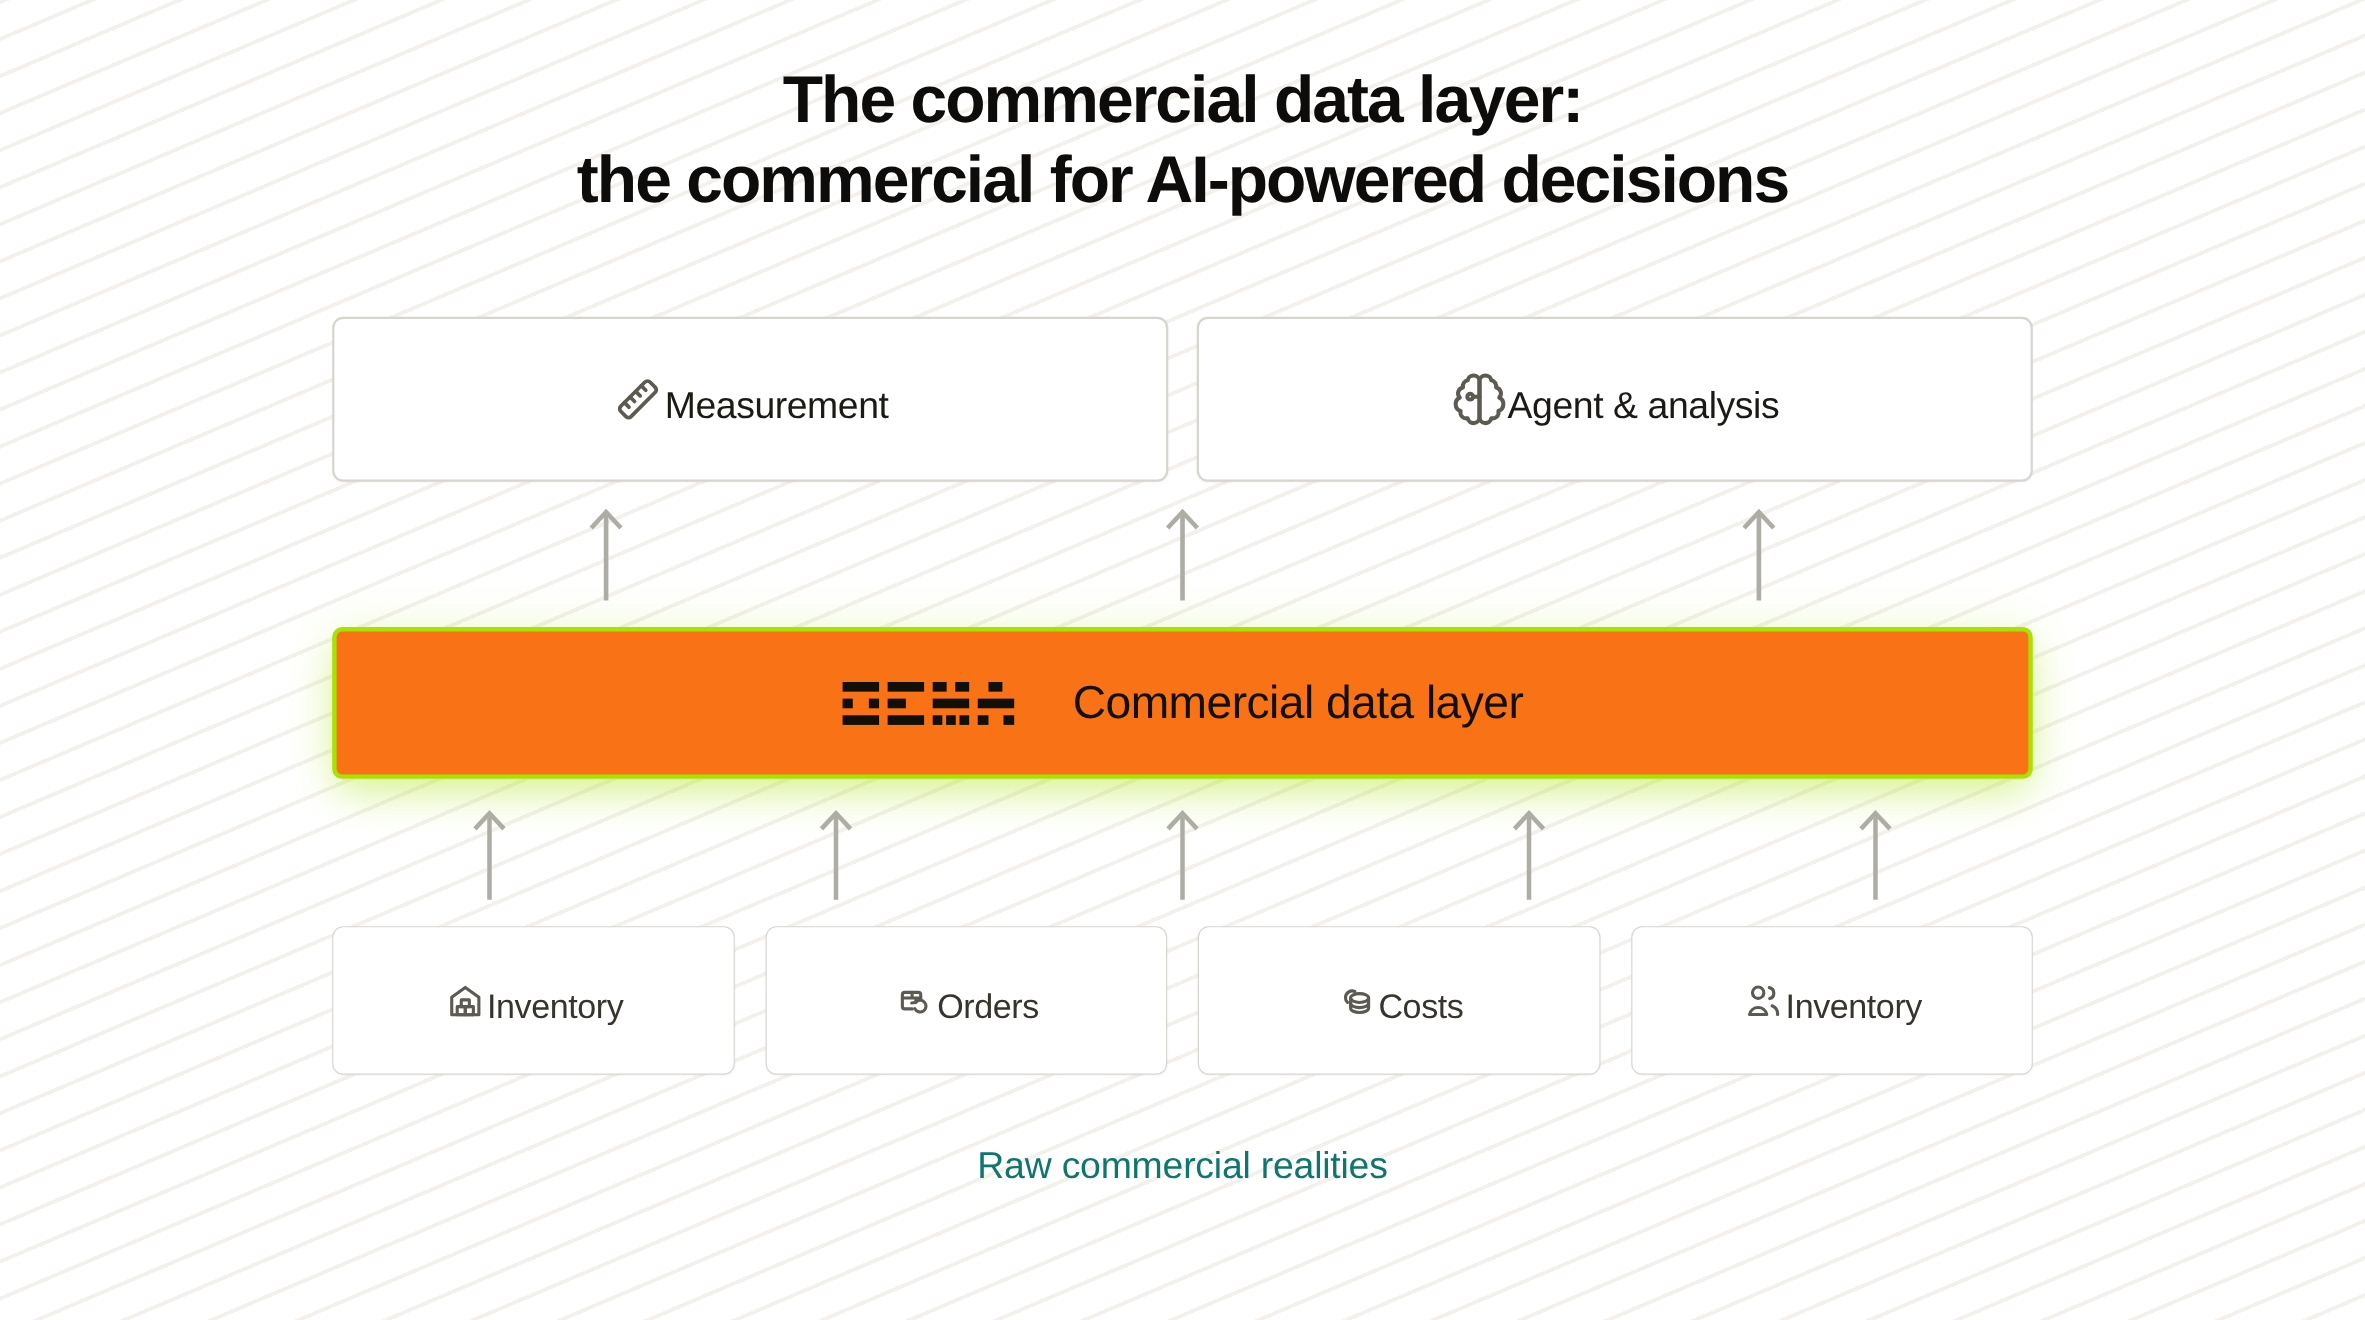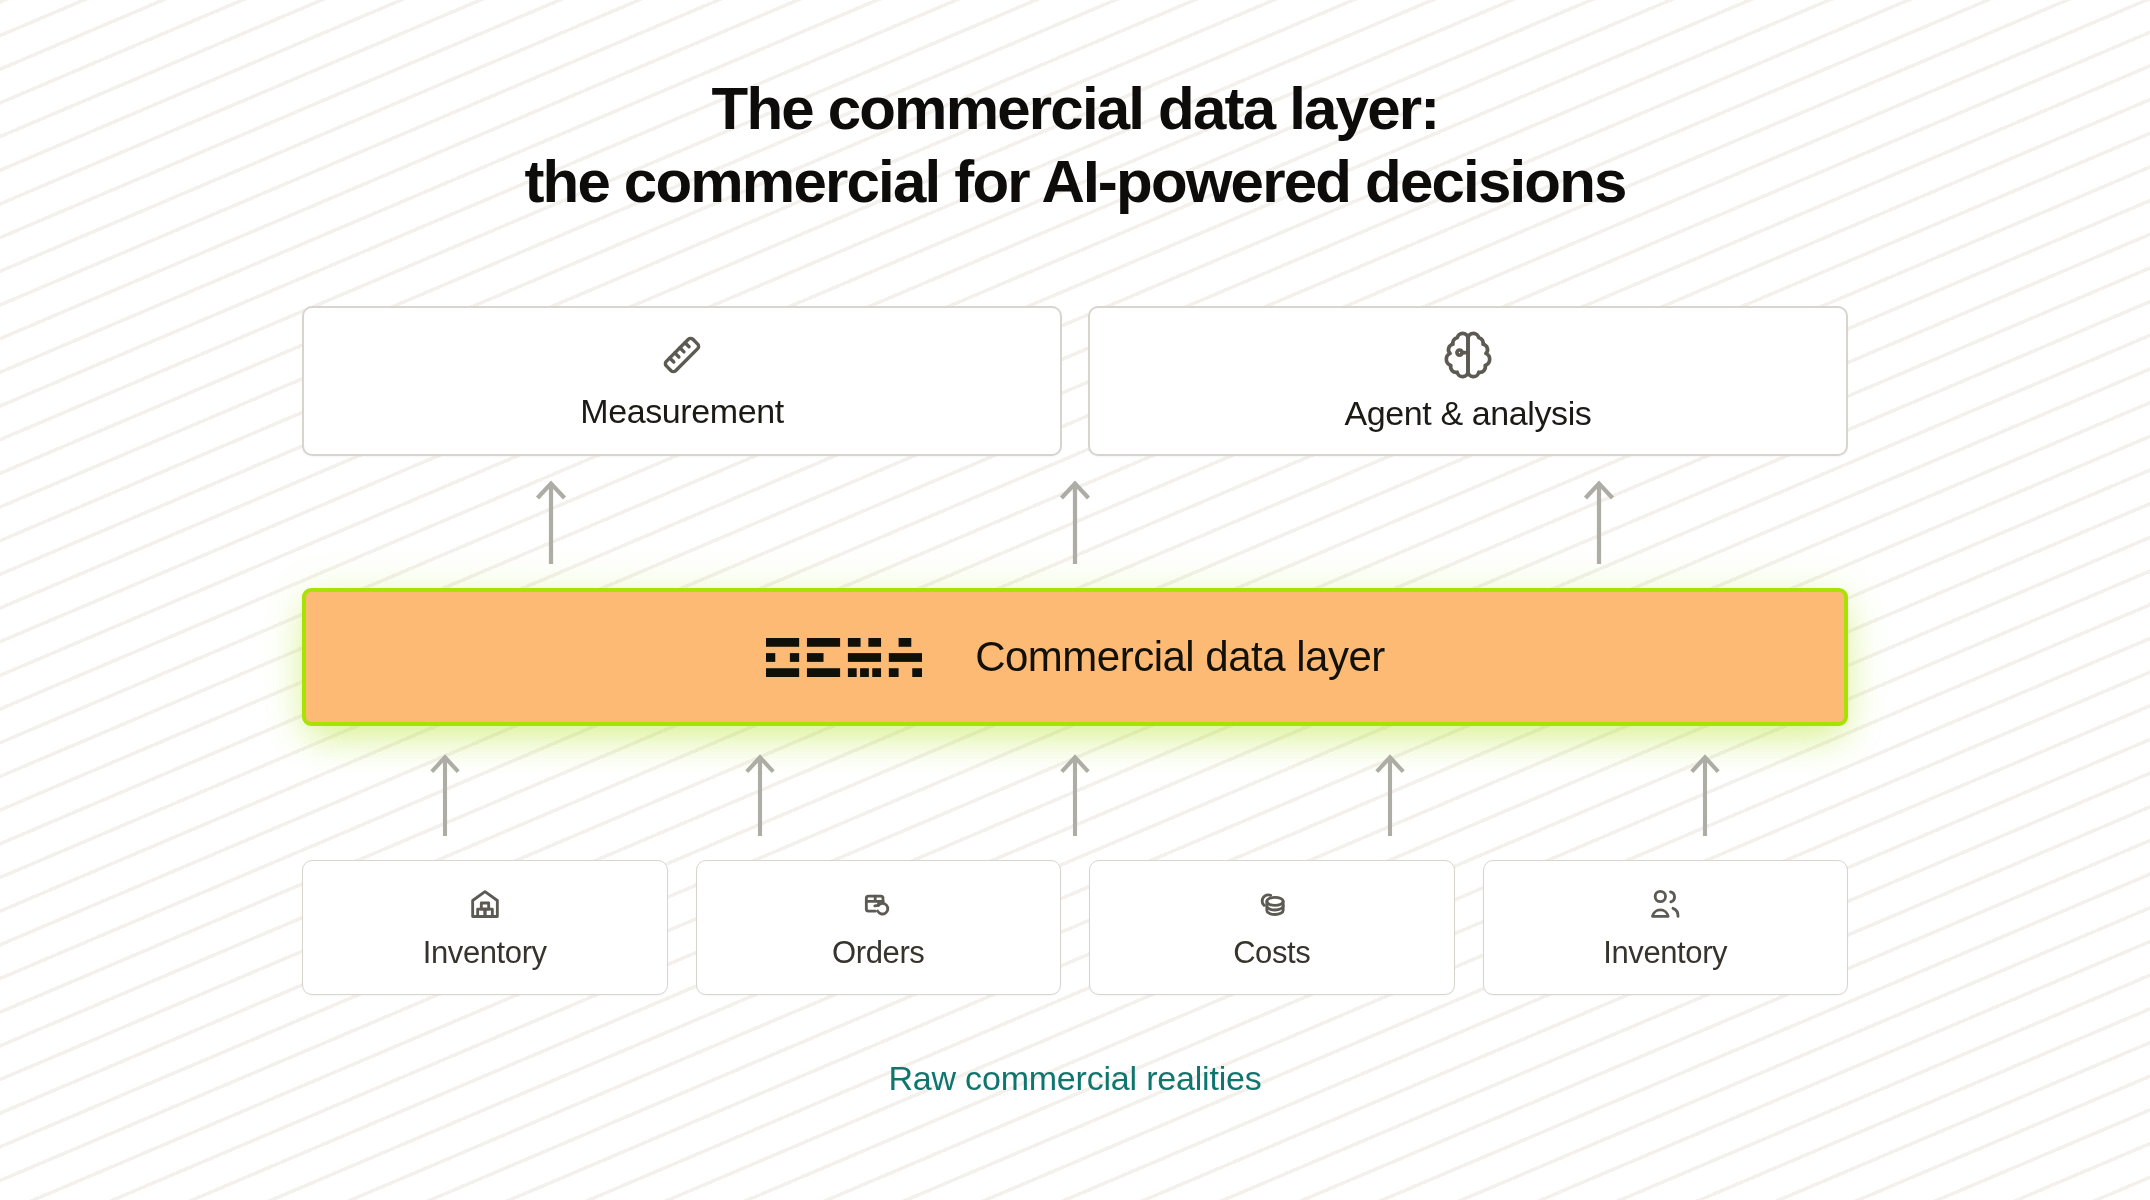--- a/index.html
+++ b/index.html
@@ -5,47 +5,47 @@
   * { margin:0; padding:0; box-sizing:border-box; }
   html,body { width:2150px; height:1200px; }
   body {
     font-family:"Liberation Sans","DejaVu Sans",sans-serif;
     background-color:#ffffff;
     background-image:repeating-linear-gradient(157deg,
       #f4f1ed 0px, #f4f1ed 3.5px, rgba(255,255,255,0) 3.5px, rgba(255,255,255,0) 31px);
     overflow:hidden;
     color:#15140e;
   }
-  .stage { width:2150px; height:1200px; padding-top:72px; }
+  .stage { width:2150px; height:1200px; padding-top:54px; }
   .title {
     text-align:center;
     font-size:60px; line-height:73px; font-weight:700;
     letter-spacing:-1.8px; color:#0d0c0a;
   }
   .content { width:1546px; margin:0 auto; }
   .row { display:flex; }
   .row-top { margin-top:88px; gap:26px; height:150px; }
   .row-bottom { margin-top:22px; gap:28px; height:135px; }
   .card {
     flex:1 1 0; background:#ffffff;
     border:2px solid #d8d5cf; border-radius:10px;
-    display:flex; flex-direction:column; align-items:center; justify-content:center;
+    display:flex; flex-direction:row; align-items:center; justify-content:center;
     box-shadow:0 1px 2px rgba(40,38,30,.04);
   }
   .card .icon { display:block; }
   .card-label { margin-top:13px; font-size:34px; font-weight:500; letter-spacing:-0.4px; color:#1b1a14; }
   .row-bottom .card { border-width:1.5px; border-radius:10px; }
   .row-bottom .card-label { font-size:31px; color:#36342d; margin-top:11px; }
   .arrow-row { margin-top:22px; gap:26px; height:88px; }
   .arrow-row-5 { margin-top:26px; gap:28px; height:86px; }
   .arrow-cell { flex:1 1 0; display:flex; align-items:center; justify-content:center; }
   .arrow-svg { display:block; }
   .green-box {
     margin-top:22px; height:138px; width:1546px;
-    background:#fdba74;
+    background:#f97316;
     border:4px solid #a8e203; border-radius:9px;
     display:flex; align-items:center; justify-content:center; gap:52px;
     box-shadow:0 16px 38px -6px rgba(168,226,3,.40), 0 2px 50px rgba(168,226,3,.14);
   }
   .green-label { font-size:42px; font-weight:500; letter-spacing:-0.5px; color:#121109; }
   .caption { margin-top:64px; text-align:center; font-size:34px; color:#0f766e; letter-spacing:-0.2px; }
   svg.stroke-icon { fill:none; stroke:#5c5a52; stroke-width:1.7; stroke-linecap:round; stroke-linejoin:round; }
   svg.arrow-svg { fill:none; stroke:#aeada5; stroke-width:4.2; stroke-linecap:butt; stroke-linejoin:miter; }
 </style>
 </head>

